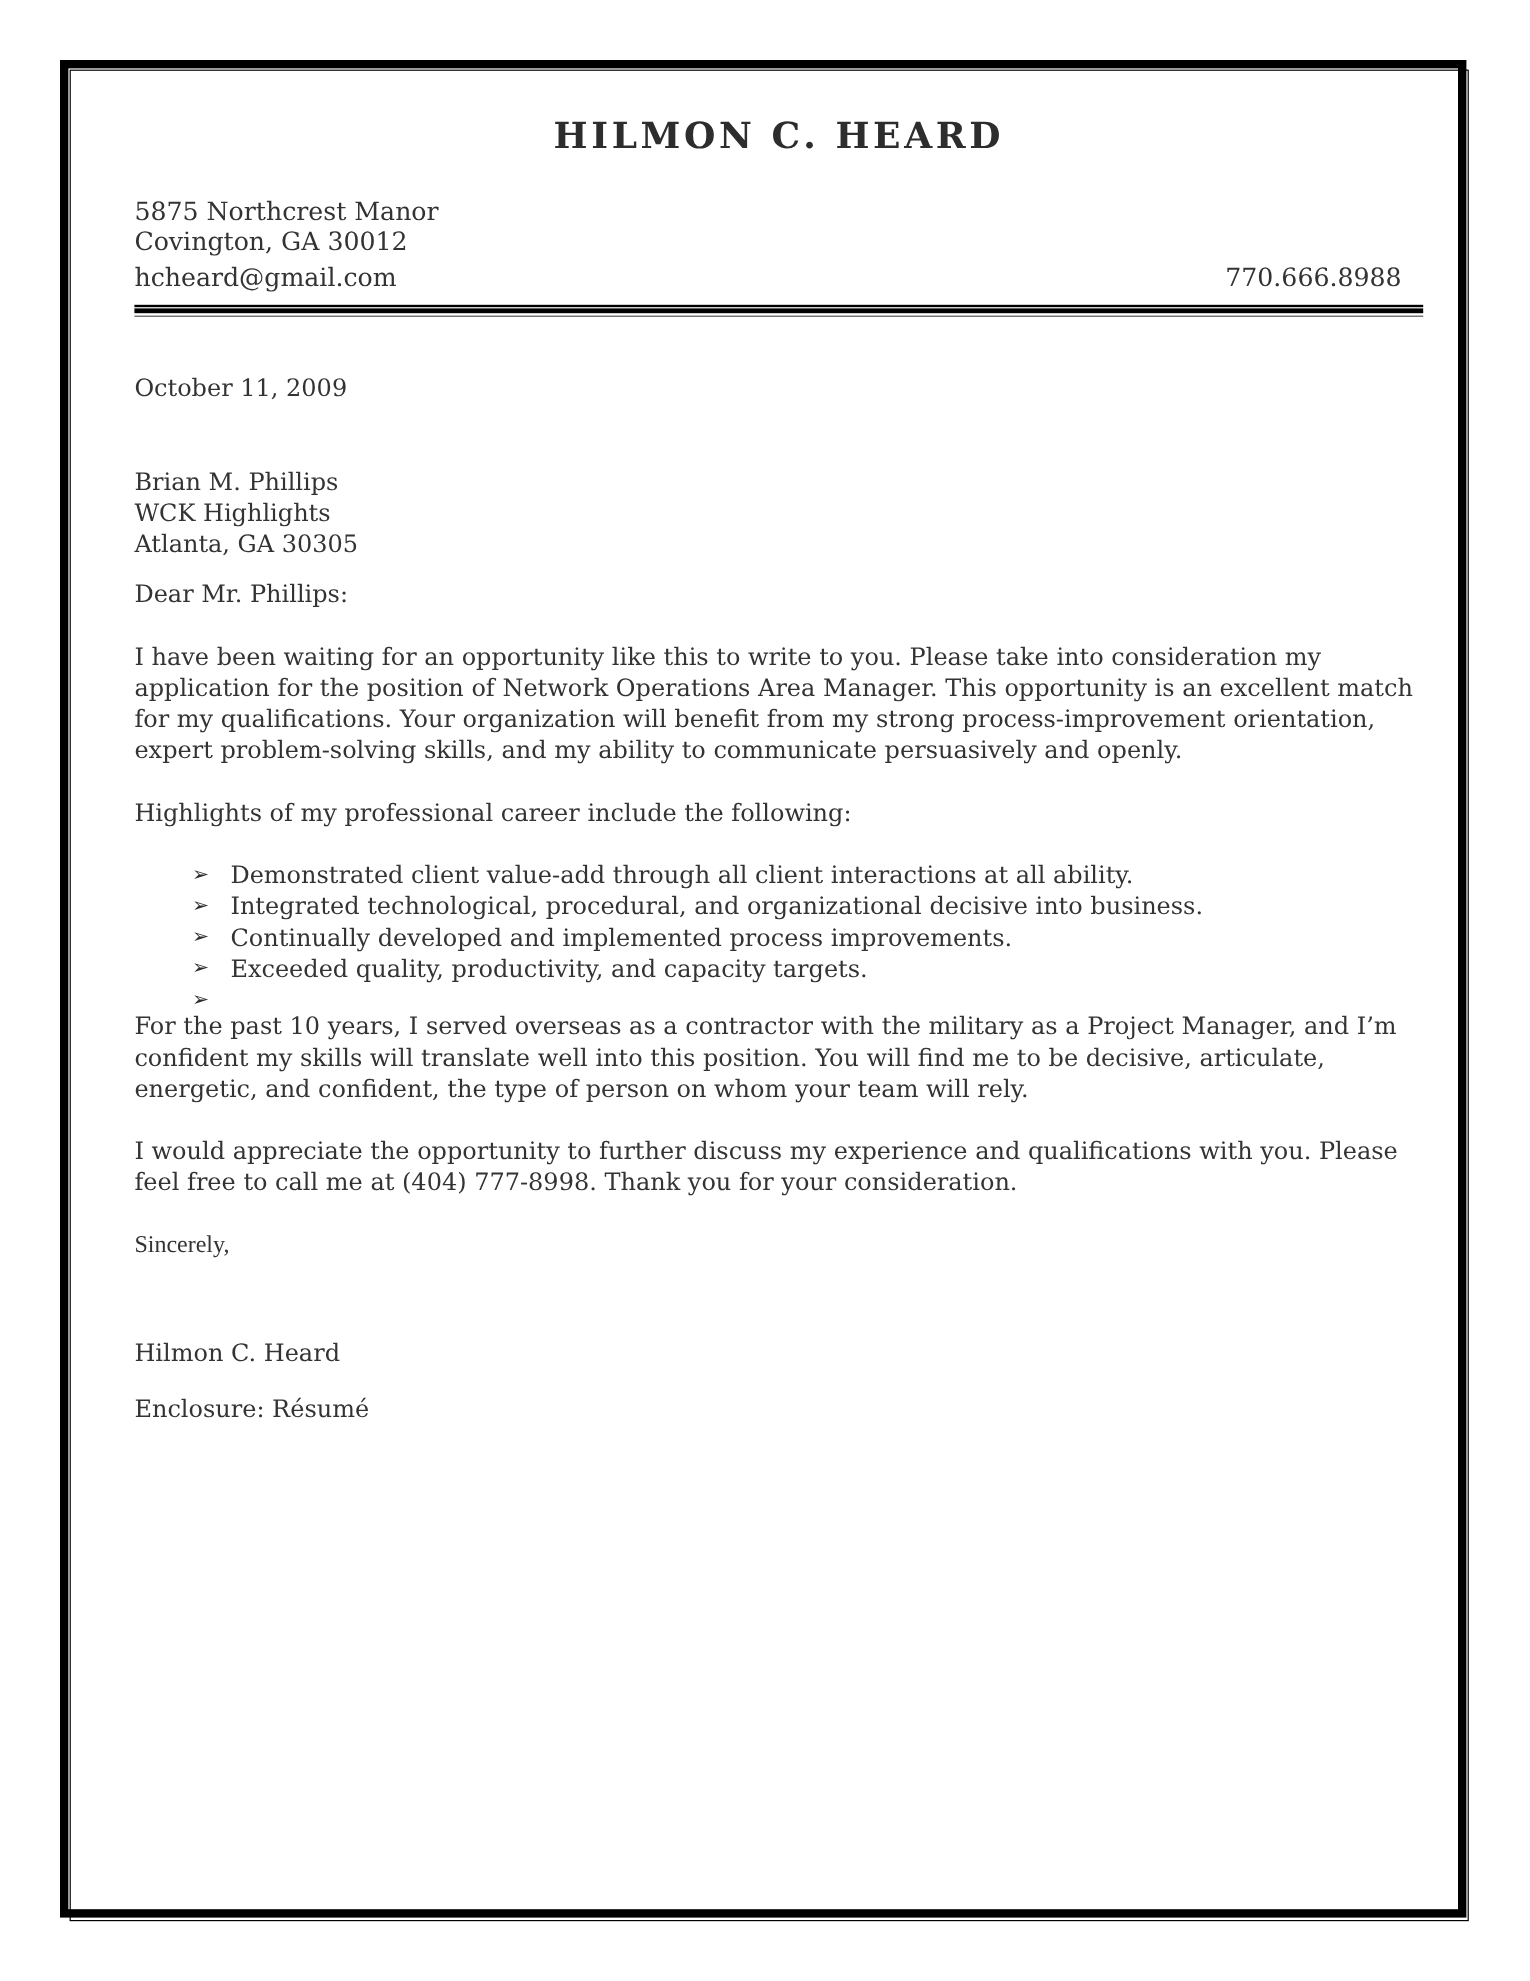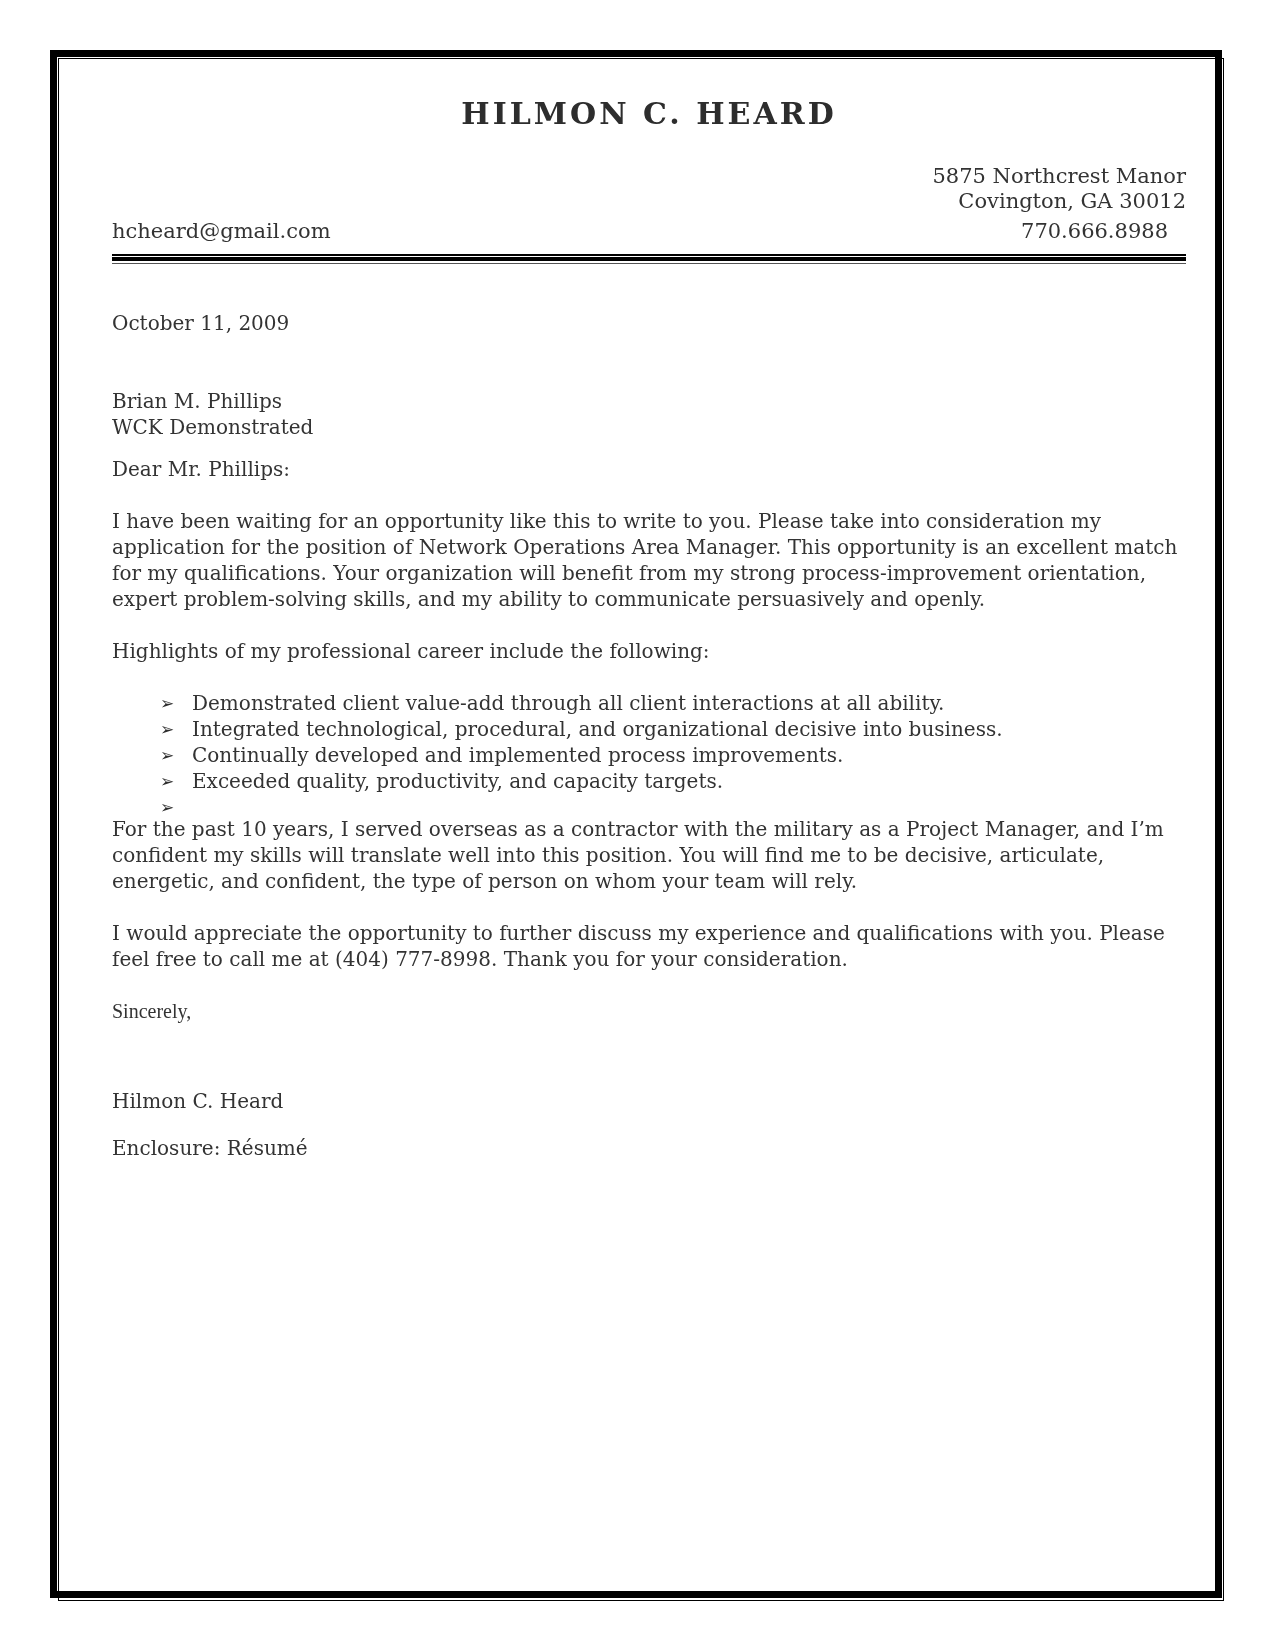--- a/index.html
+++ b/index.html
@@ -41,21 +41,21 @@
   .name-title {
     margin: 0 0 32px 0;
     text-align: center;
     font-size: 30px;
     line-height: 36px;
     font-weight: bold;
     letter-spacing: 3px;
     color: #2d2d2d;
   }
   .addr {
-    text-align: right;
+    text-align: left;
     font-size: 21px;
     line-height: 25px;
     margin-bottom: 4px;
   }
   .contact-row {
     display: flex;
     justify-content: space-between;
     align-items: baseline;
     padding-right: 18px;
     font-size: 21px;
@@ -118,21 +118,22 @@
         <div class="r2"></div>
         <div class="r3"></div>
       </div>
     </header>
 
     <main>
       <p class="date">October 11, 2009</p>
 
       <div class="recipient">
         <div>Brian M. Phillips</div>
-        <div>WCK Demonstrated</div>
+        <div>WCK Highlights</div>
+        <div>Atlanta, GA 30305</div>
       </div>
 
       <p>Dear Mr. Phillips:</p>
 
       <p>I have been waiting for an opportunity like this to write to you. Please take into consideration my application for the position of Network Operations Area Manager. This opportunity is an excellent match for my qualifications. Your organization will benefit from my strong process-improvement orientation, expert problem-solving skills, and my ability to communicate persuasively and openly.</p>
 
       <p>Highlights of my professional career include the following:</p>
 
       <ul class="highlights">
         <li>

